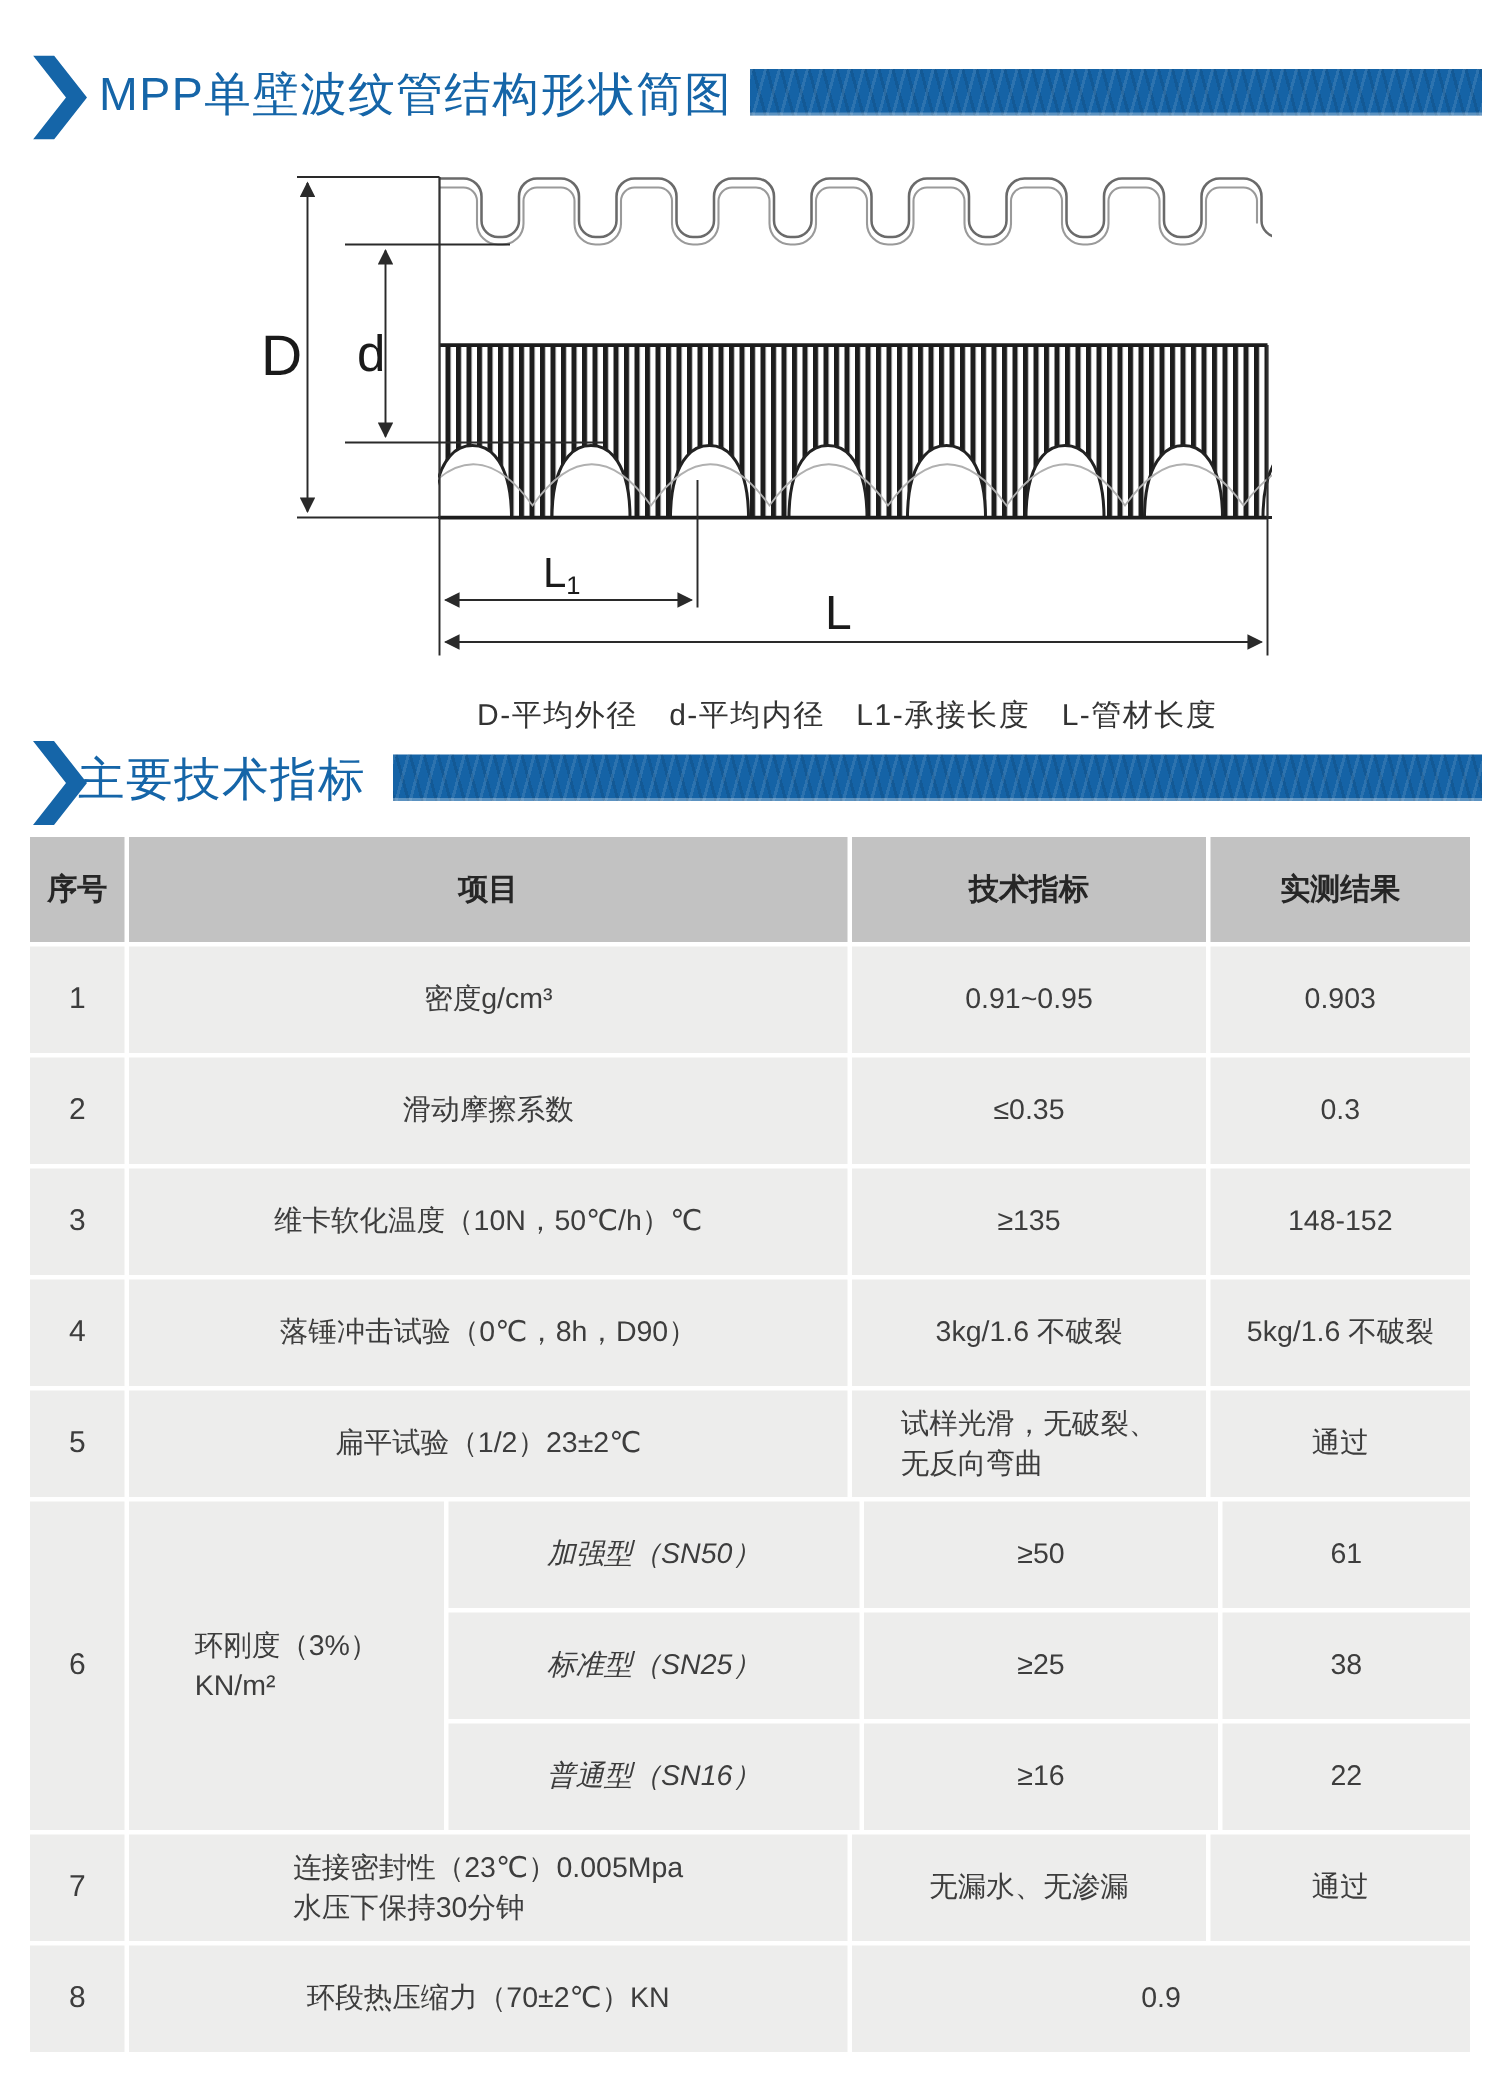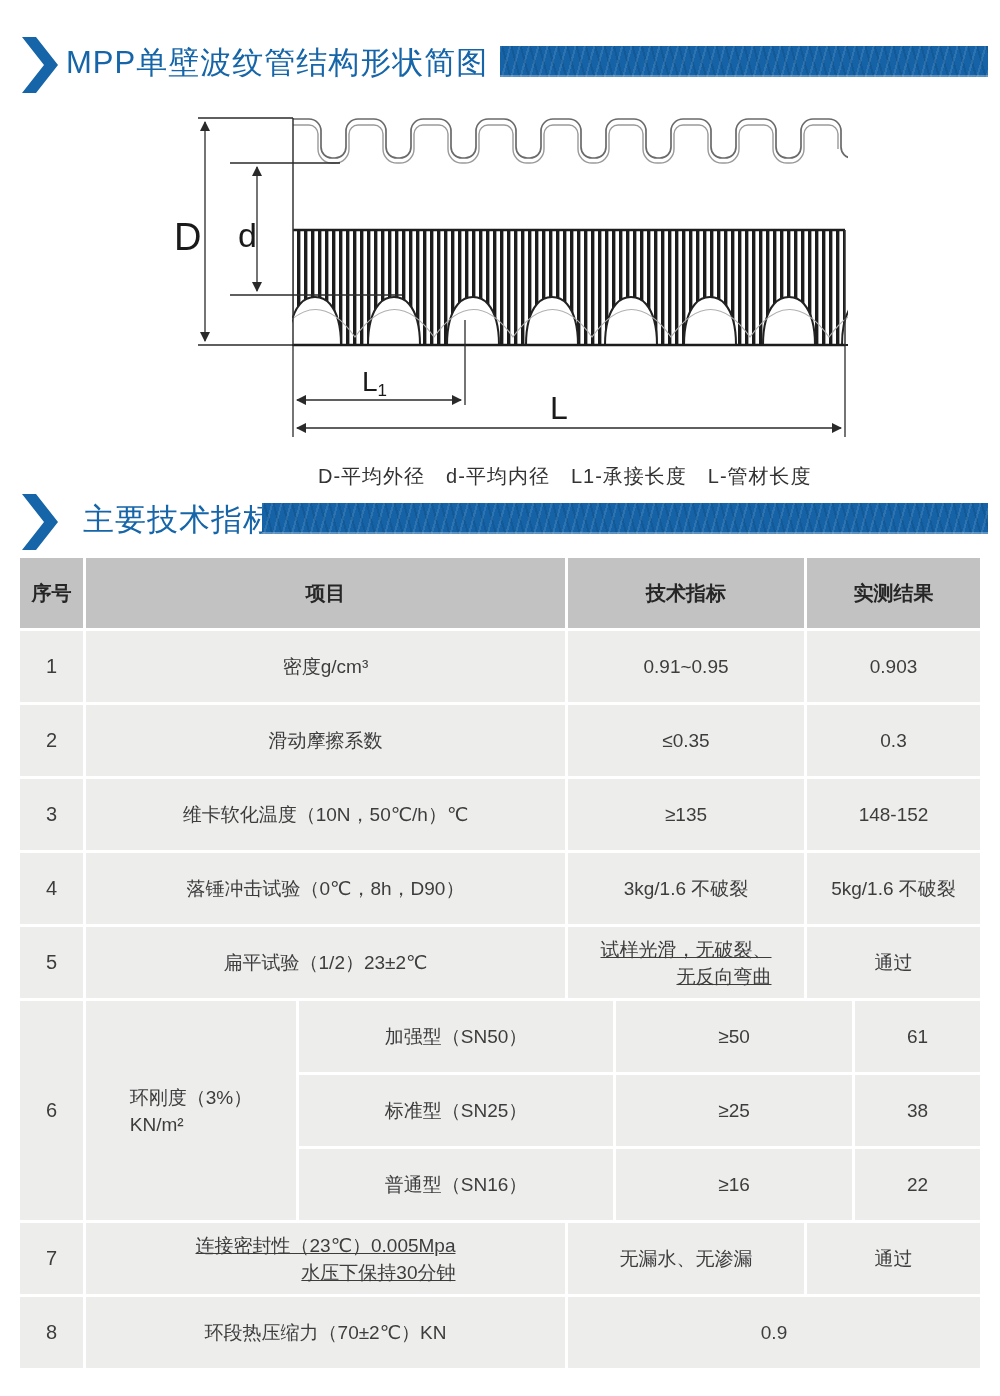--- a/index.html
+++ b/index.html
@@ -32,28 +32,28 @@
   .t-row.head{height:70px;}
   .cell{
     background:#ededec;display:flex;align-items:center;justify-content:center;
     font-size:19px;color:#3d3d3d;text-align:center;line-height:27px;
   }
   .head .cell{background:#c2c2c2;font-weight:bold;color:#262626;font-size:20px;}
   .c-no{width:63px;flex:none;font-size:20px;}
   .c-item{width:479px;flex:none;}
   .c-spec{width:236px;flex:none;}
   .c-res{flex:1;}
-  .multiline{text-align:right;text-decoration:underline;}
+  .multiline{text-align:left;}
   .multiline div{display:block;}
   
   .t-row6{display:flex;gap:3px;height:219px;}
   .c-item6l{width:210px;flex:none;}
   .sub-col{flex:1;display:flex;flex-direction:column;gap:3px;}
   .sub-row{display:flex;gap:3px;height:71px;}
-  .c-sub{width:314px;flex:none;}
+  .c-sub{width:274px;flex:none;font-style:italic;}
 </style>
 </head>
 <body>
 
 <svg class="abs" style="left:22px;top:37px" width="36" height="56" viewBox="0 0 36 56">
   <polygon points="0,0 14,0 36,28 14,56 0,56 22,28" fill="#1565a8"></polygon>
 </svg>
 <div class="abs sec-title" style="left:66px;top:46px">MPP单壁波纹管结构形状简图</div>
 <div class="abs sec-bar" style="left:500px;top:46px;width:488px"></div>
 
@@ -113,21 +113,21 @@
   <text x="88" y="142" font-size="34" fill="#1a1a1a">d</text>
   <text x="212" y="286" font-size="28" fill="#1a1a1a"><tspan>L</tspan><tspan font-size="17" dy="5">1</tspan></text>
   <text x="400" y="314" font-size="32" fill="#1a1a1a">L</text>
 </svg>
 
 <div class="abs caption" style="left:318px;top:463px">D-平均外径　d-平均内径　L1-承接长度　L-管材长度</div>
 
 <svg class="abs" style="left:22px;top:494px" width="36" height="56" viewBox="0 0 36 56">
   <polygon points="0,0 14,0 36,28 14,56 0,56 22,28" fill="#1565a8"></polygon>
 </svg>
-<div class="abs sec-title" style="left:83px;top:503px">主要技术指标</div>
+<div class="abs sec-title" style="left:52px;top:503px">主要技术指标</div>
 <div class="abs sec-bar" style="left:262px;top:503px;width:726px"></div>
 
 <div class="abs spec-table" style="left:20px;top:558px">
 
   <div class="t-row head">
     <div class="cell c-no">序号</div>
     <div class="cell c-item">项目</div>
     <div class="cell c-spec">技术指标</div>
     <div class="cell c-res">实测结果</div>
   </div>

